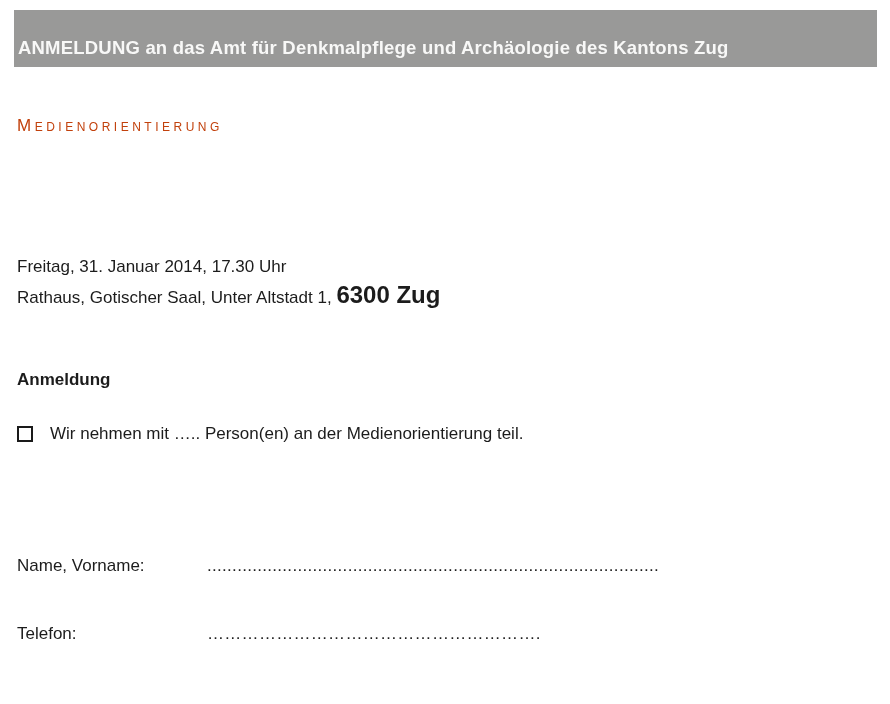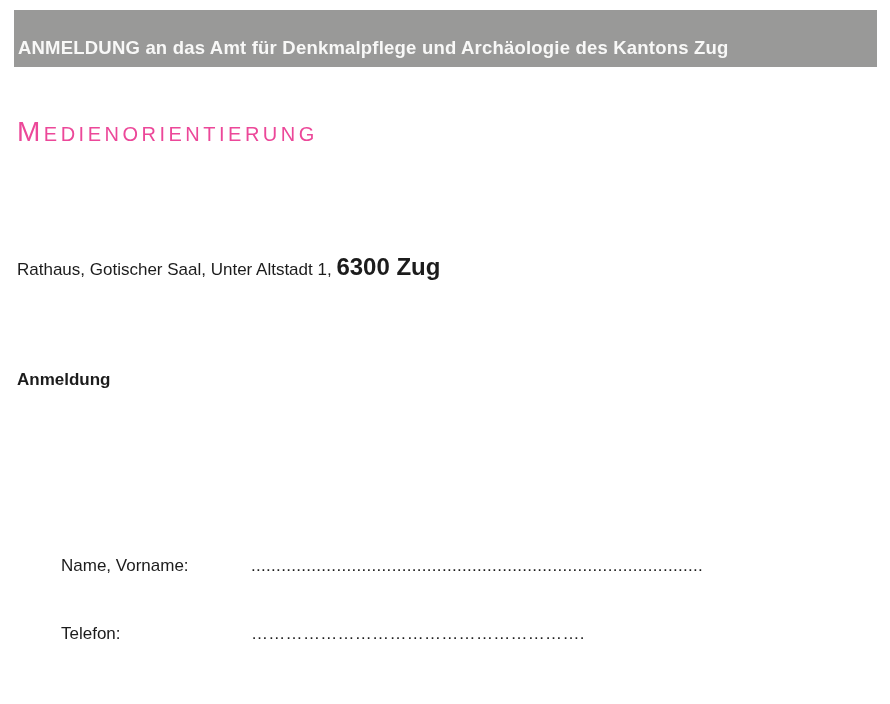--- a/index.html
+++ b/index.html
@@ -33,24 +33,24 @@
     color: #f8f8f7;
     font-size: 18.5px;
     font-weight: bold;
     letter-spacing: 0.2px;
     white-space: nowrap;
   }
   .kicker {
     position: absolute;
     left: 17px;
     top: 116px;
-    font-size: 28px;
+    font-size: 17px;
     font-variant: small-caps;
     letter-spacing: 3.5px;
-    color: #ec4899;
+    color: #c2410c;
   }
   .doc-title {
     position: absolute;
     left: 17px;
     top: 196px;
     font-size: 20.5px;
     font-weight: bold;
   }
   .event-block {
     position: absolute;
@@ -93,45 +93,49 @@
     left: 17px;
     font-size: 17px;
     white-space: nowrap;
   }
   .field-row.f1 { top: 556px; }
   .field-row.f2 { top: 606px; }
   .field-row.f3 { top: 624px; }
   .field-label {
     display: inline-block;
     width: 190px;
-    margin-left: 44px;
   }
   .dots {
     letter-spacing: 0.3px;
     color: #1c1c1c;
   }
 </style>
 </head>
 <body>
 
 <div class="page">
 
   <div class="header-bar">
     <span class="header-title">ANMELDUNG an das Amt für Denkmalpflege und Archäologie des Kantons Zug</span>
   </div>
 
   <div class="kicker">Medienorientierung</div>
 
 
   <div class="event-block">
+    <div>Freitag, 31. Januar 2014, 17.30 Uhr</div>
     <div><span>Rathaus, Gotischer Saal, Unter Altstadt 1, </span><span class="event-city">6300 Zug</span></div>
   </div>
 
   <div class="section-heading">Anmeldung</div>
 
+  <div class="option-row first">
+    <span class="checkbox"></span>
+    <span>Wir nehmen mit ….. Person(en) an der Medienorientierung teil.</span>
+  </div>
 
 
   <div class="field-row f1">
     <span class="field-label">Name, Vorname:</span><span class="dots">..........................................................................................</span>
   </div>
 
 
   <div class="field-row f3">
     <span class="field-label">Telefon:</span><span class="dots">………………………………………………….</span>
   </div>

